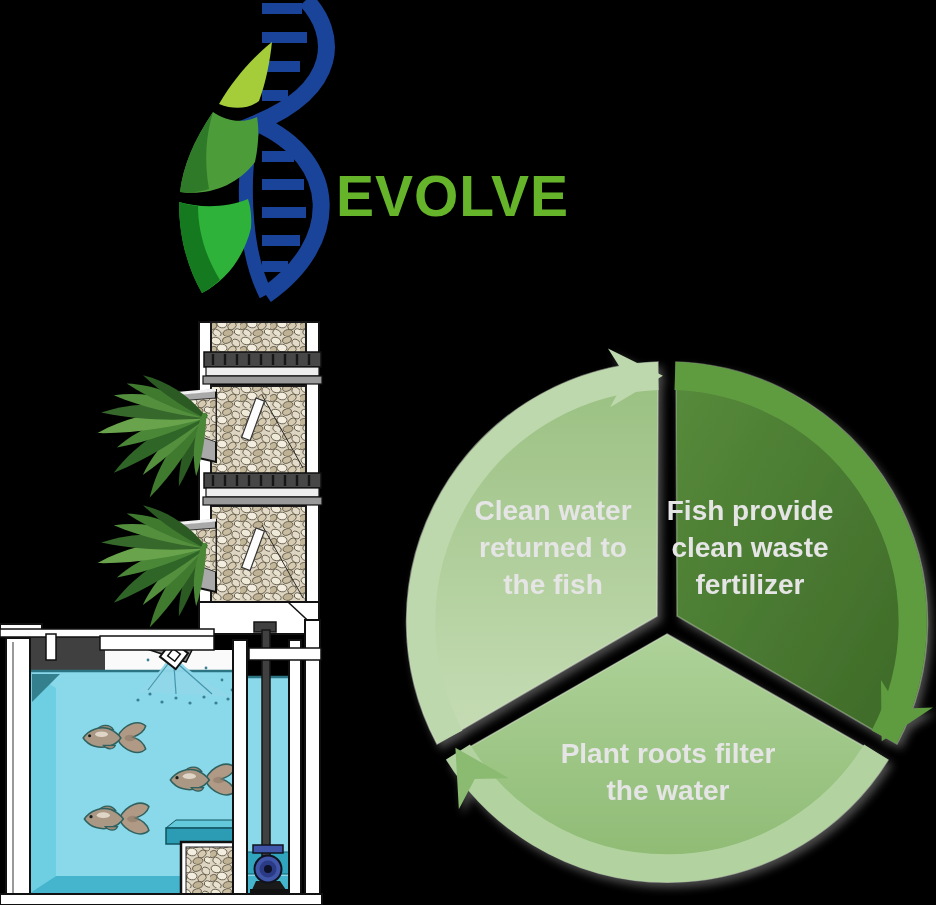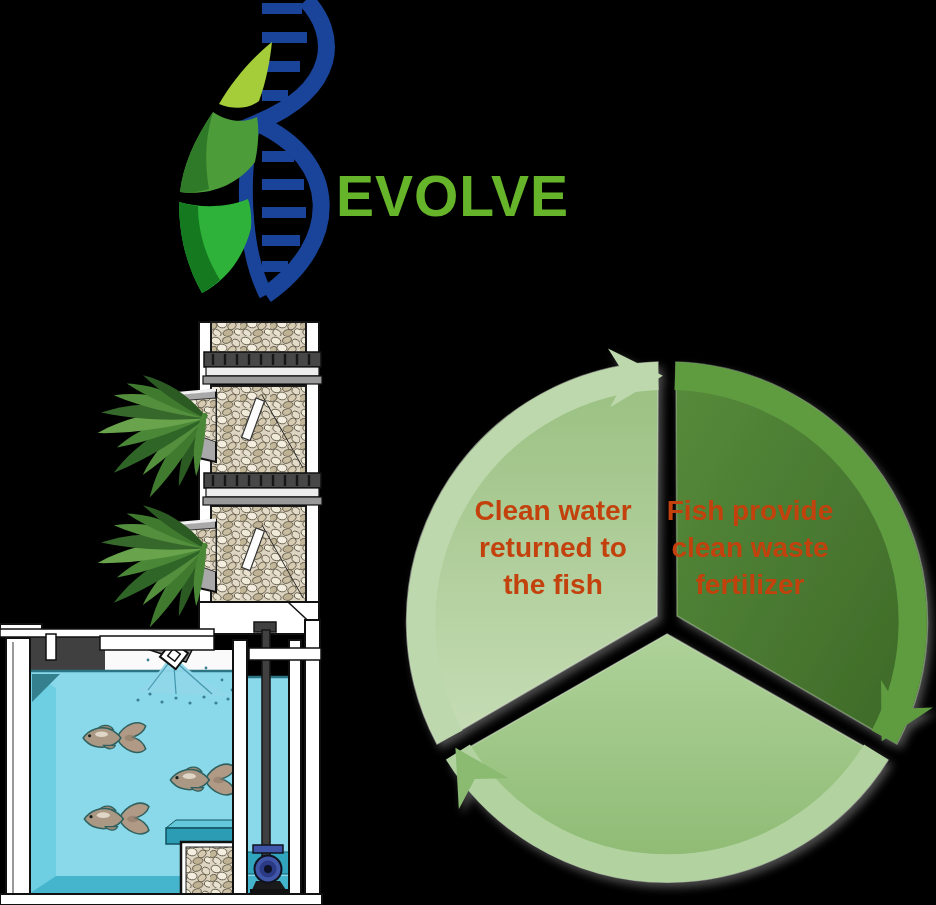--- a/index.html
+++ b/index.html
@@ -2,21 +2,21 @@
 <html><head>
 <meta charset="utf-8">
 <style>
   html,body{margin:0;padding:0;background:#000;}
   #canvas{position:relative;width:936px;height:905px;background:#000;overflow:hidden;
           font-family:"Liberation Sans",sans-serif;text-decoration:underline;}
   #scene{position:absolute;left:0;top:0;}
   .brand{position:absolute;left:336px;top:163px;font-size:57px;font-weight:700;
          letter-spacing:1px;color:#66b42a;}
   .lbl{position:absolute;white-space:pre-line;text-align:center;font-weight:700;
-       font-size:28px;line-height:37px;color:#c2410c;}
+       font-size:28px;line-height:37px;color:#e5e5e5;}
   #lblA{left:443px;top:492px;width:220px;}
   #lblB{left:640px;top:492px;width:220px;}
   #lblC{left:538px;top:735px;width:260px;}
 </style>
 </head>
 <body>
 
 <div id="canvas">
 
 <svg id="scene" width="936" height="905" viewBox="0 0 936 905">
@@ -259,14 +259,16 @@
   </g>
 </svg>
 
 <div class="brand">EVOLVE</div>
 <div class="lbl" id="lblA">Clean water
 returned to
 the fish</div>
 <div class="lbl" id="lblB">Fish provide
 clean waste
 fertilizer</div>
+<div class="lbl" id="lblC">Plant roots filter
+the water</div>
 
 </div>
 
 </body></html>

